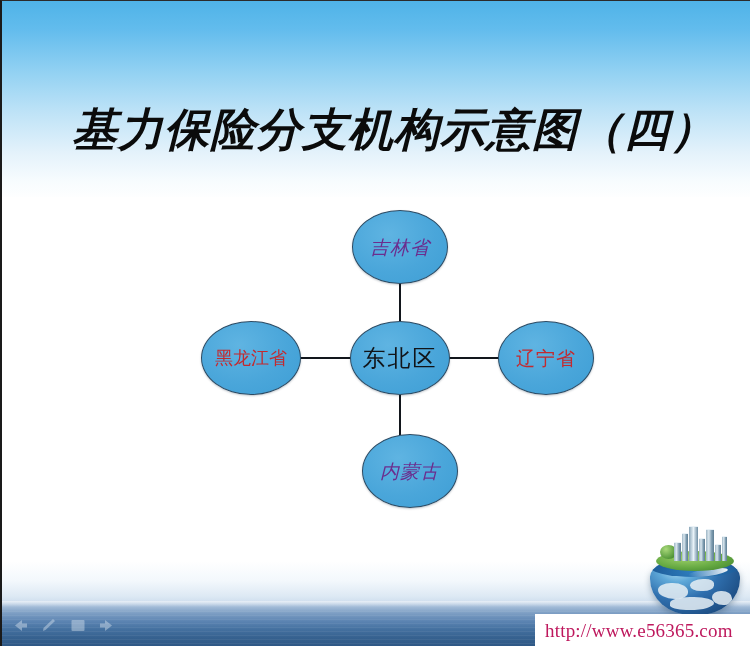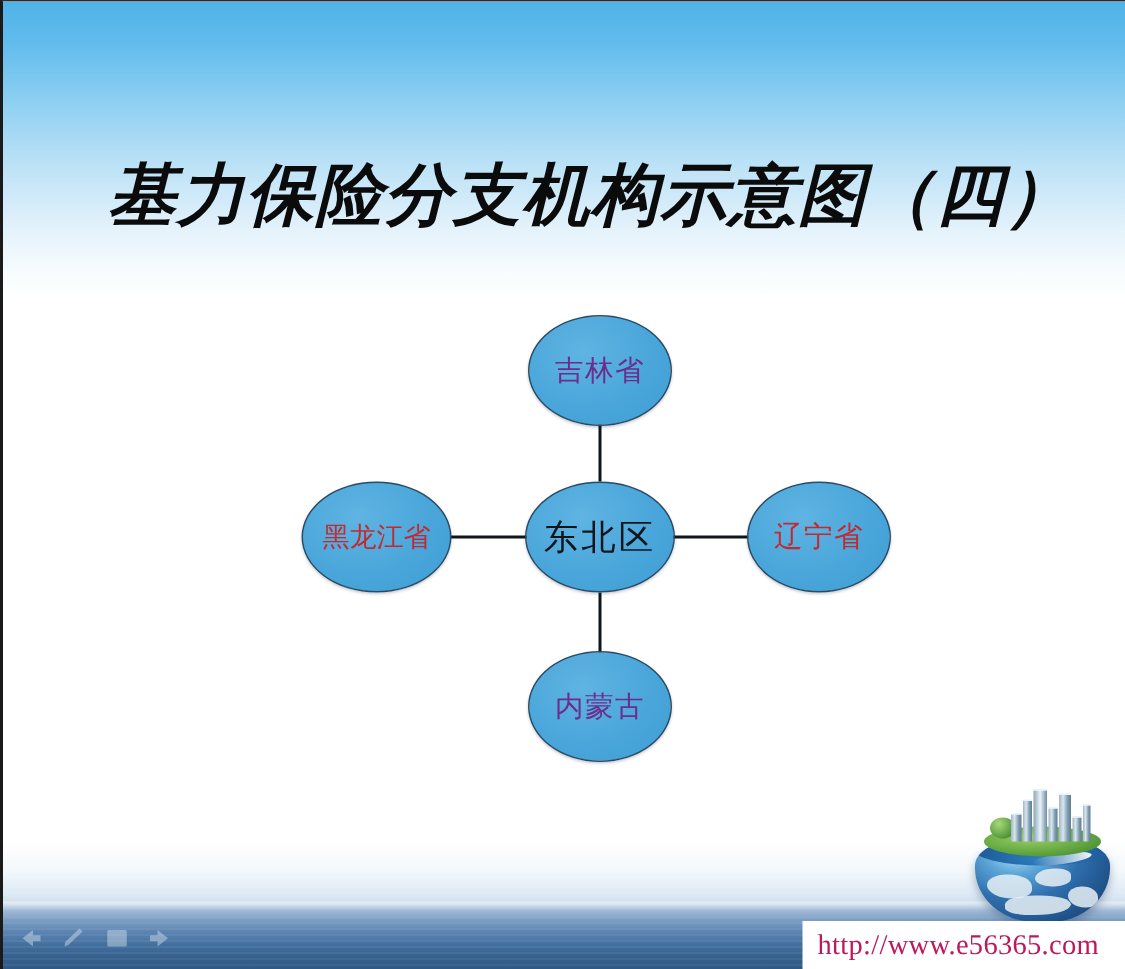--- a/index.html
+++ b/index.html
@@ -138,21 +138,21 @@
     letter-spacing: 1px;
     line-height: 1;
     white-space: nowrap;
   }
 
   .node.center span {
     font-size: 23px;
     color: #111418;
     letter-spacing: 2px;
   }
-  .node.purple span { color: #6b2d8e; }
+  .node.purple span { color: #6b2d8e; font-style: italic; }
   .node.red span    { color: #c32a2f; }
 
   .node.narrow span { font-size: 18px; letter-spacing: 0px; }
 
   
   .logo {
     position: absolute;
     left: 644px;
     top: 524px;
     width: 98px;
@@ -288,21 +288,21 @@
     </div>
 
     <div class="node center" style="left:348px; top:320px; width:100px; height:74px;">
       <span>东北区</span>
     </div>
 
     <div class="node red" style="left:496px; top:320px; width:96px; height:74px;">
       <span>辽宁省</span>
     </div>
 
-    <div class="node purple" style="left:350px; top:433px; width:96px; height:74px;">
+    <div class="node purple" style="left:360px; top:433px; width:96px; height:74px;">
       <span>内蒙古</span>
     </div>
   </div>
 
   <div class="logo">
     <div class="globe">
       <div class="cap"></div>
       <div class="landmass l1"></div>
       <div class="landmass l2"></div>
       <div class="landmass l3"></div>

